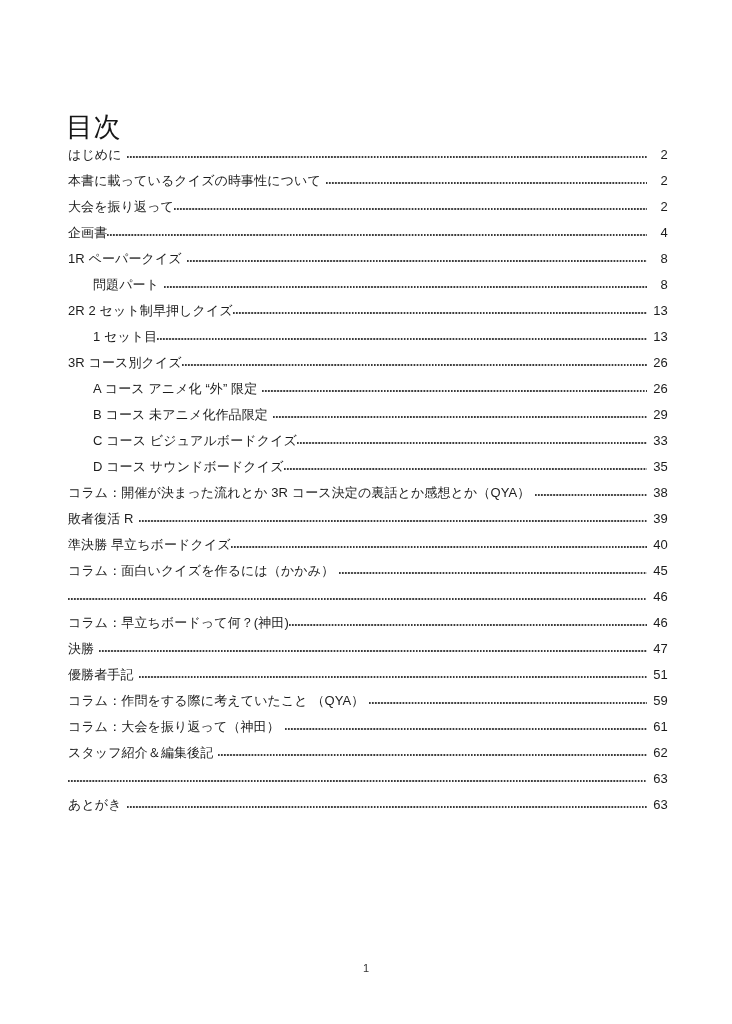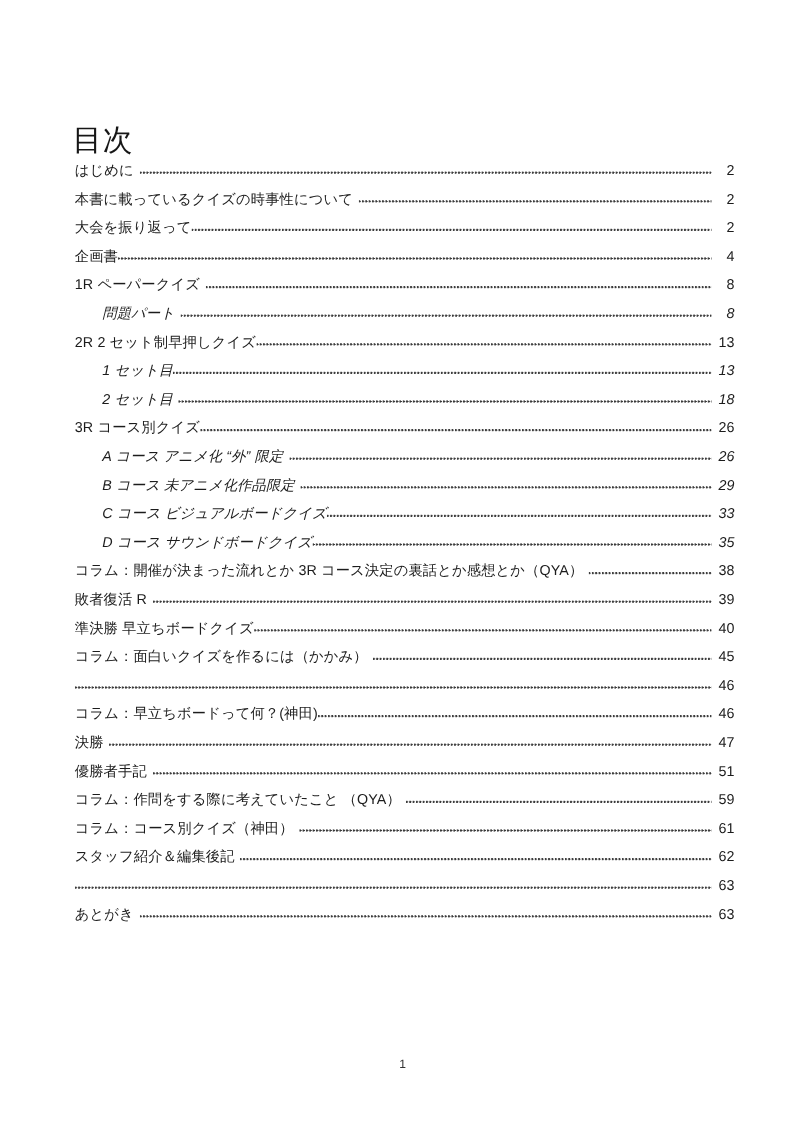--- a/index.html
+++ b/index.html
@@ -53,21 +53,20 @@
     height: 26px;
     box-sizing: border-box;
     font-size: 13px;
     line-height: 20px;
     color: #1c1c1c;
     white-space: nowrap;
   }
 
   .toc-entry.level-2 {
     padding-left: 25px;
-    font-style: italic;
   }
 
   .entry-label {
     flex: 0 0 auto;
     letter-spacing: 0.1px;
   }
 
   
   .entry-label.gap {
     padding-right: 5px;
@@ -160,25 +159,20 @@
       <div class="toc-entry level-1 tight">
         <span class="entry-label">2R 2 セット制早押しクイズ</span>
         <span class="entry-leader"></span>
         <span class="entry-page">13</span>
       </div>
       <div class="toc-entry level-2 tight">
         <span class="entry-label">1 セット目</span>
         <span class="entry-leader"></span>
         <span class="entry-page">13</span>
       </div>
-      <div class="toc-entry level-2">
-        <span class="entry-label gap">2 セット目</span>
-        <span class="entry-leader"></span>
-        <span class="entry-page">18</span>
-      </div>
       <div class="toc-entry level-1 tight">
         <span class="entry-label">3R コース別クイズ</span>
         <span class="entry-leader"></span>
         <span class="entry-page">26</span>
       </div>
       <div class="toc-entry level-2">
         <span class="entry-label gap">A コース アニメ化 “外” 限定</span>
         <span class="entry-leader"></span>
         <span class="entry-page">26</span>
       </div>
@@ -235,21 +229,21 @@
         <span class="entry-label gap">優勝者手記</span>
         <span class="entry-leader"></span>
         <span class="entry-page">51</span>
       </div>
       <div class="toc-entry level-1">
         <span class="entry-label gap">コラム：作問をする際に考えていたこと （QYA）</span>
         <span class="entry-leader"></span>
         <span class="entry-page">59</span>
       </div>
       <div class="toc-entry level-1">
-        <span class="entry-label gap">コラム：コース別クイズ（神田）</span>
+        <span class="entry-label gap">コラム：大会を振り返って（神田）</span>
         <span class="entry-leader"></span>
         <span class="entry-page">61</span>
       </div>
       <div class="toc-entry level-1">
         <span class="entry-label gap">スタッフ紹介＆編集後記</span>
         <span class="entry-leader"></span>
         <span class="entry-page">62</span>
       </div>
       <div class="toc-entry level-1">
         <span class="entry-leader"></span>

